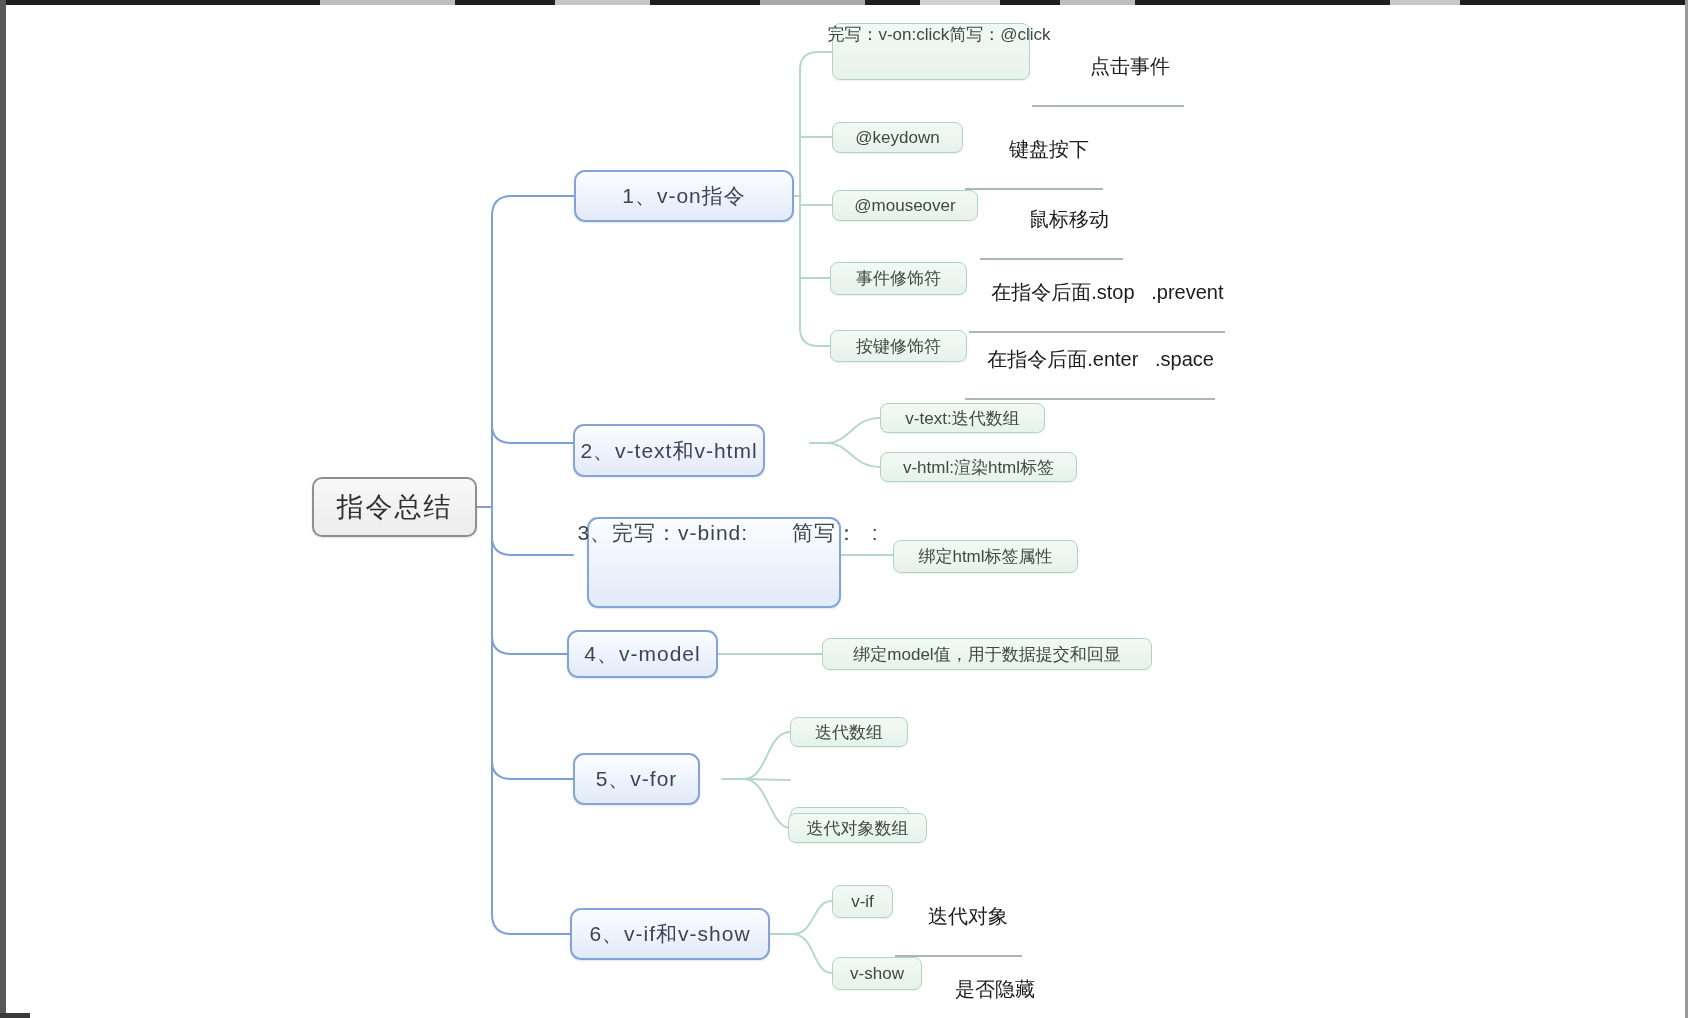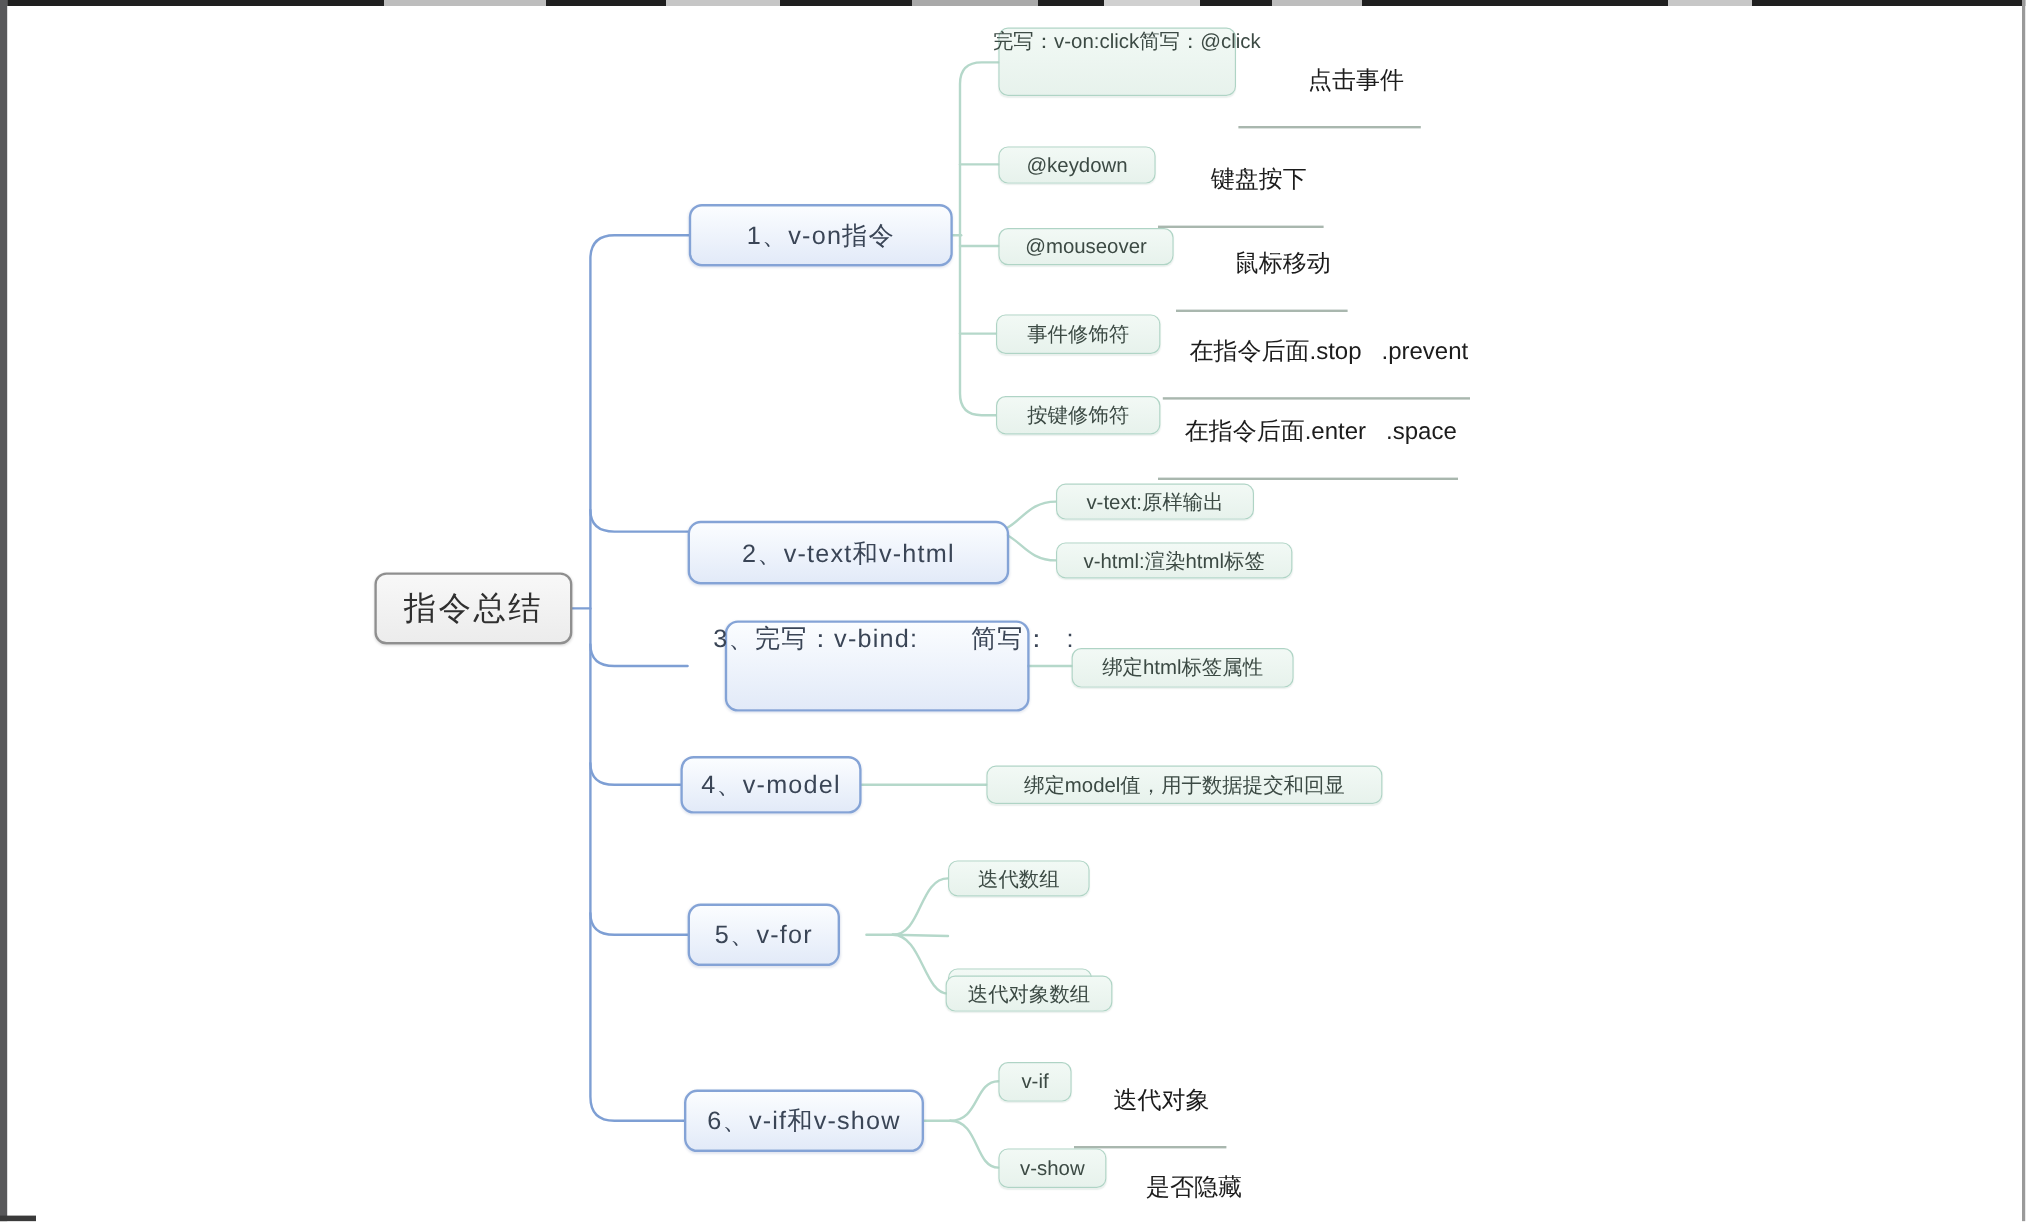--- a/index.html
+++ b/index.html
@@ -130,31 +130,31 @@
     <span>在指令后面.stop   .prevent</span>
   </div>
 
   <div class="node node-green" style="left:830px;top:330px;width:137px;height:32px;">
     <span>按键修饰符</span>
   </div>
   <div class="note" style="left:965px;top:323px;width:250px;">
     <span>在指令后面.enter   .space</span>
   </div>
 
-  <div class="node node-blue" style="left:573px;top:434px;width:268px;height:53px;">
+  <div class="node node-blue" style="left:573px;top:424px;width:192px;height:53px;">
     <span>2、v-text和v-html</span>
   </div>
   <div class="node node-green" style="left:880px;top:403px;width:165px;height:30px;">
-    <span>v-text:原样输出</span>
+    <span>v-text:迭代数组</span>
   </div>
   <div class="node node-green" style="left:880px;top:452px;width:197px;height:30px;">
     <span>v-html:渲染html标签</span>
   </div>
 
-  <div class="node node-blue two-line" style="left:604px;top:517px;width:254px;height:76px;padding-left:28px;">
+  <div class="node node-blue two-line" style="left:587px;top:517px;width:254px;height:91px;padding-left:28px;">
     <span style="white-space:pre;">3、完写：v-bind:</span>
     <span class="indent2" style="white-space:pre;">简写：  :</span>
   </div>
   <div class="node node-green" style="left:893px;top:540px;width:185px;height:33px;">
     <span>绑定html标签属性</span>
   </div>
 
   <div class="node node-blue" style="left:567px;top:630px;width:151px;height:48px;">
     <span>4、v-model</span>
   </div>

